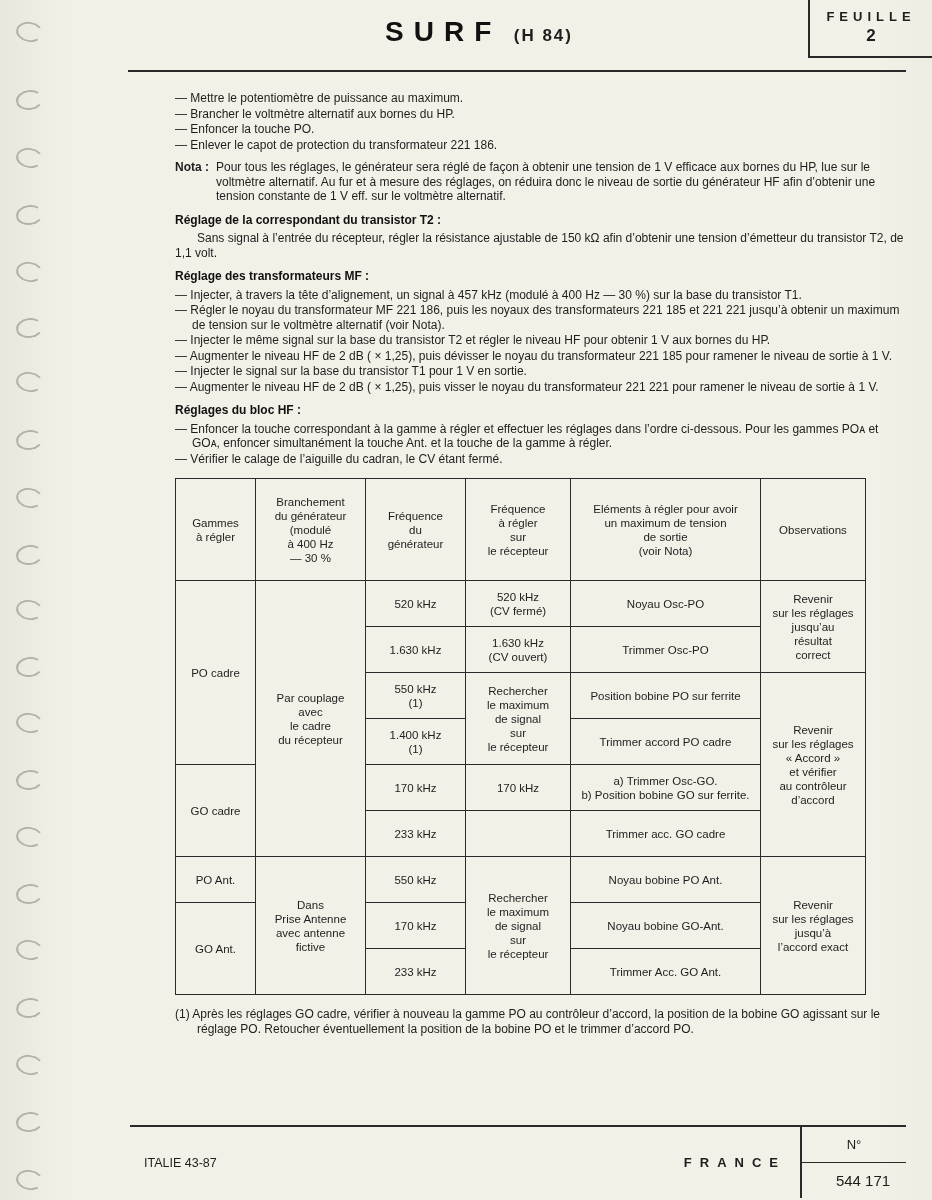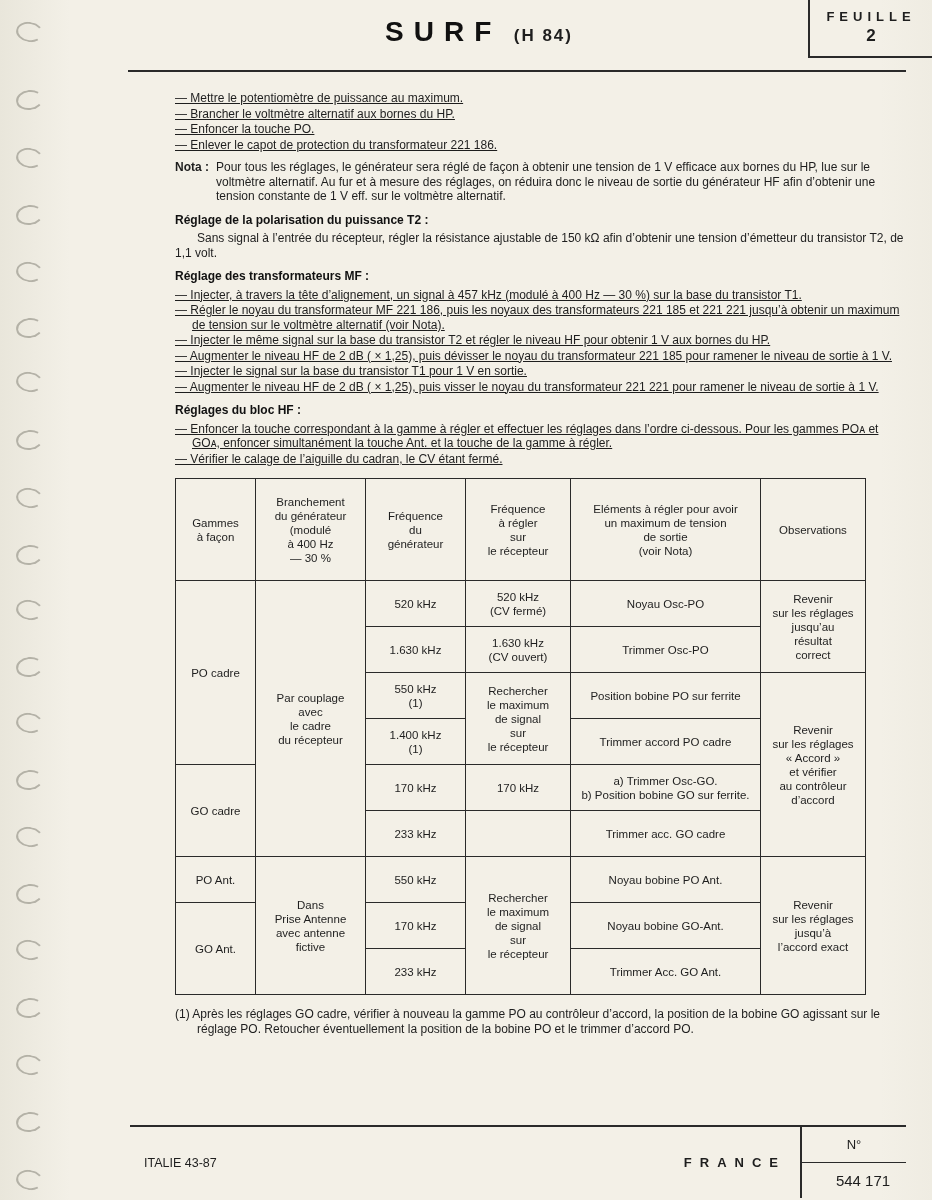--- a/index.html
+++ b/index.html
@@ -25,21 +25,21 @@
     border-left:2px solid #2a2a2a; border-bottom:2px solid #2a2a2a;
     text-align:center; padding-top:9px; }
   .feuille-label { font-size:13px; font-weight:bold; letter-spacing:5px; }
   .feuille-number { font-size:17px; font-weight:bold; margin-top:2px; }
   .header-rule { position:absolute; top:70px; left:128px; width:778px; height:2px; background:#2a2a2a; }
 
   
   .content { position:absolute; left:175px; top:90px; width:730px; font-size:12px; line-height:14.5px; }
   .sec-heading { font-size:12px; font-weight:bold; margin:9px 0 4px 0; color:#111; }
   .sec-heading:first-child { margin-top:0; }
-  .dash-item { margin:1px 0; padding-left:17px; text-indent:-17px;text-decoration:underline; }
+  .dash-item { margin:1px 0; padding-left:17px; text-indent:-17px; }
   .nota-row { display:flex; margin:8px 0 2px 0; }
   .nota-label { font-weight:bold; flex:0 0 auto; margin-right:7px; }
   .nota-text { flex:1; }
   .indent-first { text-indent:22px; margin-top:2px; }
 
   
   table.align-table { border-collapse:collapse; table-layout:fixed; width:690px; margin-top:12px;
     font-size:11.5px; line-height:14px; }
   table.align-table th, table.align-table td {
     border:1px solid #2a2a2a; padding:3px 5px; text-align:center; vertical-align:middle;
@@ -111,21 +111,21 @@
     <p class="dash-item">— Mettre le potentiomètre de puissance au maximum.</p>
     <p class="dash-item">— Brancher le voltmètre alternatif aux bornes du HP.</p>
     <p class="dash-item">— Enfoncer la touche PO.</p>
     <p class="dash-item">— Enlever le capot de protection du transformateur 221 186.</p>
 
     <div class="nota-row">
       <span class="nota-label">Nota :</span>
       <span class="nota-text">Pour tous les réglages, le générateur sera réglé de façon à obtenir une tension de 1 V efficace aux bornes du HP, lue sur le voltmètre alternatif. Au fur et à mesure des réglages, on réduira donc le niveau de sortie du générateur HF afin d’obtenir une tension constante de 1 V eff. sur le voltmètre alternatif.</span>
     </div>
 
-    <div class="sec-heading">Réglage de la polarisation du puissance T2 :</div>
+    <div class="sec-heading">Réglage de la correspondant du transistor T2 :</div>
     <p class="indent-first">Sans signal à l’entrée du récepteur, régler la résistance ajustable de 150 kΩ afin d’obtenir une tension d’émetteur du transistor T2, de 1,1 volt.</p>
 
     <div class="sec-heading">Réglage des transformateurs MF :</div>
     <p class="dash-item">— Injecter, à travers la tête d’alignement, un signal à 457 kHz (modulé à 400 Hz — 30 %) sur la base du transistor T1.</p>
     <p class="dash-item">— Régler le noyau du transformateur MF 221 186, puis les noyaux des transformateurs 221 185 et 221 221 jusqu’à obtenir un maximum de tension sur le voltmètre alternatif (voir Nota).</p>
     <p class="dash-item">— Injecter le même signal sur la base du transistor T2 et régler le niveau HF pour obtenir 1 V aux bornes du HP.</p>
     <p class="dash-item">— Augmenter le niveau HF de 2 dB ( × 1,25), puis dévisser le noyau du transformateur 221 185 pour ramener le niveau de sortie à 1 V.</p>
     <p class="dash-item">— Injecter le signal sur la base du transistor T1 pour 1 V en sortie.</p>
     <p class="dash-item">— Augmenter le niveau HF de 2 dB ( × 1,25), puis visser le noyau du transformateur 221 221 pour ramener le niveau de sortie à 1 V.</p>
 
@@ -138,21 +138,21 @@
         <col style="width:80px">
           <col style="width:110px">
           <col style="width:100px">
         <col style="width:105px">
           <col style="width:190px">
           <col style="width:105px">
       </colgroup>
       <thead>
         <tr>
           <th>Gammes
-à façon</th>
+à régler</th>
           <th>Branchement
 du générateur
 (modulé
 à 400 Hz
 — 30 %</th>
           <th>Fréquence
 du
 générateur</th>
           <th>Fréquence
 à régler

